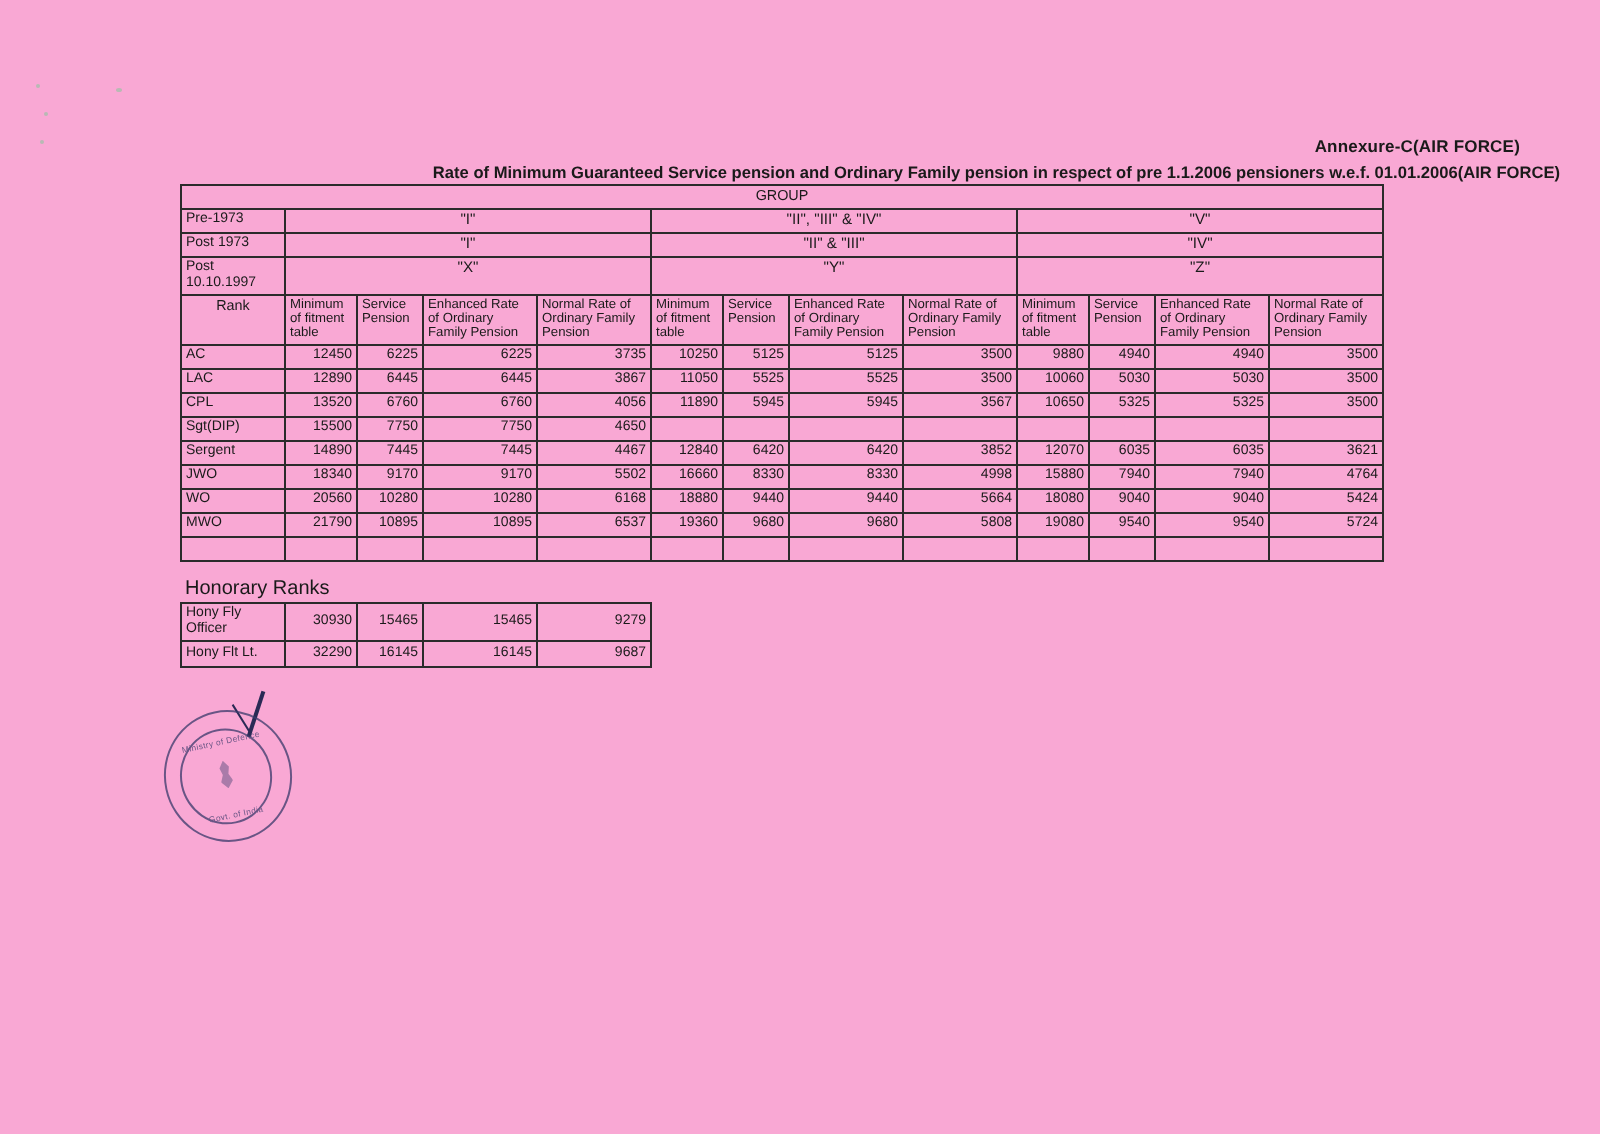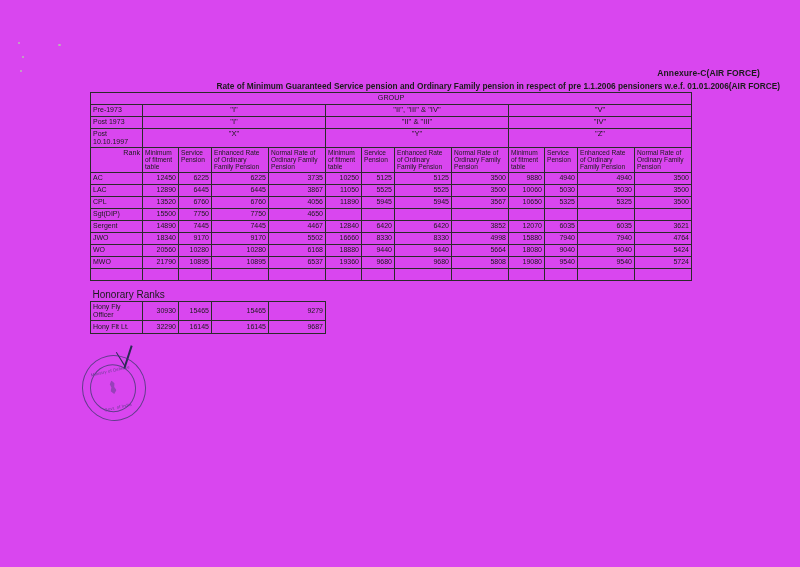--- a/index.html
+++ b/index.html
@@ -11,21 +11,21 @@
     width: 800px;
     height: 567px;
     position: relative;
     font-family: "Liberation Sans", sans-serif;
     color: #1a1a1a;
     overflow: hidden;
   }
   .page {
     position: absolute;
     inset: 0;
-    background: #d946ef;
+    background: #f9a8d4;
   }
   
   .speck {
     position: absolute;
     background: #b9b9b4;
     border-radius: 50%;
   }
   .annex {
     position: absolute;
     top: 68px;
@@ -76,21 +76,21 @@
     padding-left: 2px;
   }
   .colhdr {
     font-size: 6.6px;
     vertical-align: top;
     height: 56px;
   }
   .rank-hdr {
     font-size: 7.2px;
     vertical-align: middle;
-    text-align: right;
+    text-align: center;
     padding-left: 3px;
     margin-left: 40px;
   }
   .rank {
     text-align: left;
     font-size: 7px;
     padding-left: 2px;
   }
   .num {
     text-align: right;

